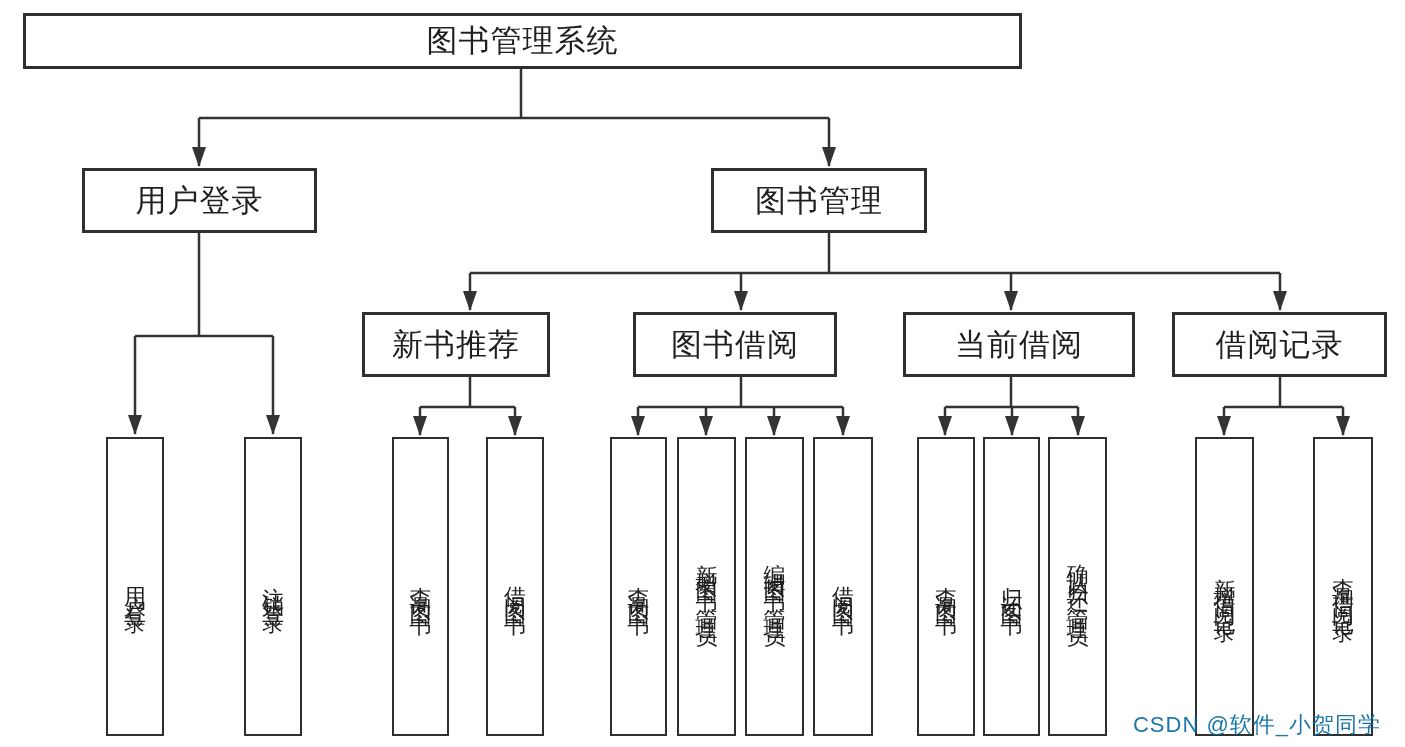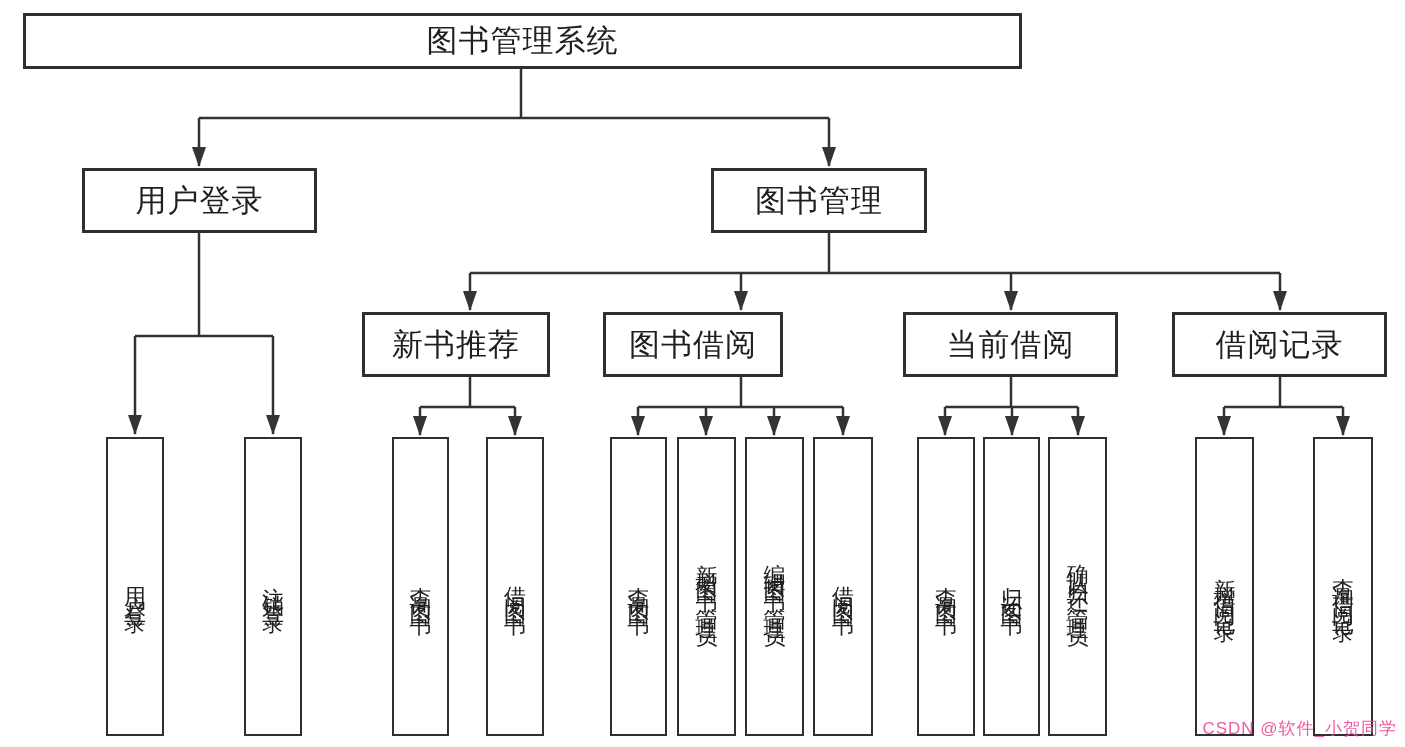--- a/index.html
+++ b/index.html
@@ -17,22 +17,22 @@
   .lvl2{top:168px;height:65px;}
   .lvl3{top:312px;height:65px;}
   .vbox{
     position:absolute;box-sizing:border-box;border:2.5px solid #2f2f2f;background:#ffffff;
     top:437px;height:299px;z-index:2;
     display:flex;align-items:center;justify-content:center;
     writing-mode:vertical-rl;text-orientation:mixed;
     font-size:22px;letter-spacing:9px;line-height:1;
   }
   #watermark{
-    position:absolute;right:8px;bottom:7px;z-index:3;
-    font-size:17px;letter-spacing:1px;color:#ec4899;opacity:.9;white-space:nowrap;
+    position:absolute;right:24px;bottom:7px;z-index:3;
+    font-size:22px;letter-spacing:1px;color:#0369a1;opacity:.9;white-space:nowrap;
   }
 </style>
 </head>
 <body>
 
 <div id="canvas">
 
   <svg id="connectors" width="1405" height="747" viewBox="0 0 1405 747" xmlns="http://www.w3.org/2000/svg">
     <defs>
       <marker id="ah" viewBox="0 0 20 14" refX="19" refY="7" markerWidth="20" markerHeight="14" markerUnits="userSpaceOnUse" orient="auto">
@@ -82,22 +82,22 @@
       <line x1="1343" y1="407" x2="1343" y2="435" marker-end="url(#ah)"></line>
     </g>
   </svg>
 
   <div class="box lvl1">图书管理系统</div>
 
   <div class="box lvl2" style="left:82px;width:235px;">用户登录</div>
   <div class="box lvl2" style="left:711px;width:216px;">图书管理</div>
 
   <div class="box lvl3" style="left:362px;width:188px;">新书推荐</div>
-  <div class="box lvl3" style="left:603px;width:180px;">图书借阅</div>
-  <div class="box lvl3" style="left:903px;width:215px;">当前借阅</div>
+  <div class="box lvl3" style="left:633px;width:204px;">图书借阅</div>
+  <div class="box lvl3" style="left:903px;width:232px;">当前借阅</div>
   <div class="box lvl3" style="left:1172px;width:215px;">借阅记录</div>
 
   <div class="vbox" style="left:106px;width:58px;">用户登录</div>
   <div class="vbox" style="left:244px;width:58px;">注销登录</div>
 
   <div class="vbox" style="left:392px;width:57px;">查询图书</div>
   <div class="vbox" style="left:486px;width:58px;">借阅图书</div>
 
   <div class="vbox" style="left:610px;width:57px;">查询图书</div>
   <div class="vbox" style="left:677px;width:59px;">新增图书（管理员）</div>

